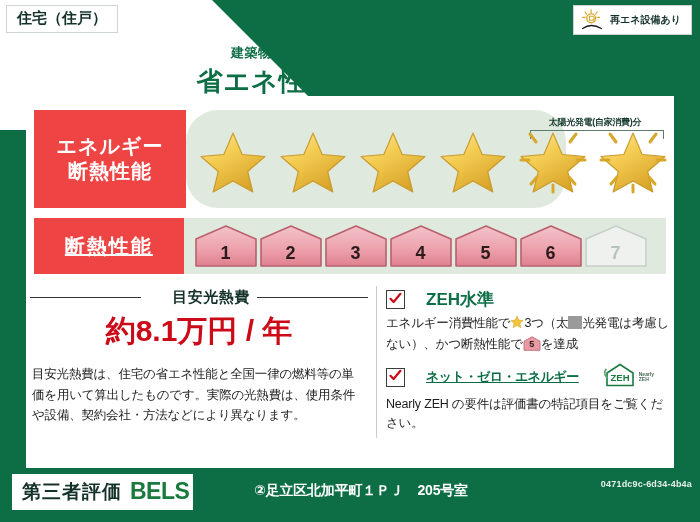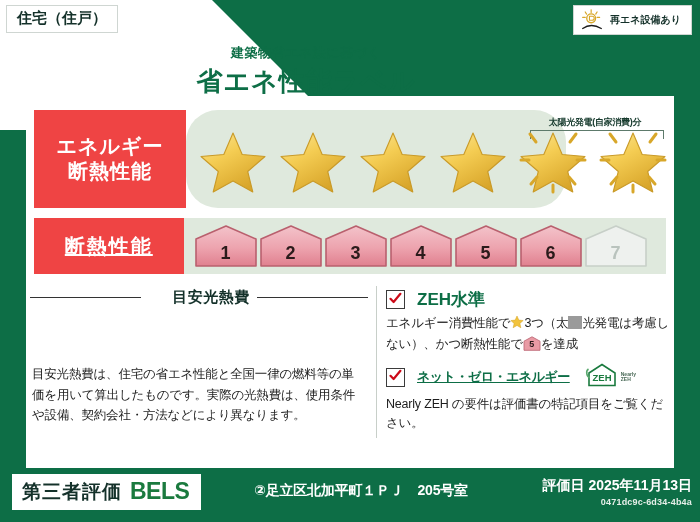--- a/index.html
+++ b/index.html
@@ -112,21 +112,21 @@
     font-size:12.5px;line-height:1.65;color:#1d1d1d;letter-spacing:-.2px;
   }
 
   
   .vdiv{position:absolute;left:376px;top:286px;width:1px;height:152px;background:#c8cfc9;}
 
   
   .zeh{position:absolute;left:386px;width:284px;}
   #zeh1{top:288px;}
   #zeh2{top:362px;}
-  .zeh-head{display:flex;align-items:center;gap:12px;}
+  .zeh-head{display:flex;align-items:center;gap:21px;}
   .chk{
     width:17px;height:17px;border:1.5px solid #3b3b3b;background:#fff;
     display:flex;align-items:center;justify-content:center;flex:0 0 auto;
   }
   .chk svg{width:13px;height:13px;}
   .zeh-title{font-size:17px;font-weight:bold;color:#0d6e46;letter-spacing:0px;}
   .zeh-title.sm{font-size:13px;letter-spacing:-.5px;text-decoration:underline;}
   .zeh-logo{margin-left:3px;display:flex;align-items:center;gap:2px;justify-content:space-between;}
   .zeh-logo svg{width:34px;height:26px;}
   .zeh-logo .nz{font-size:5px;line-height:1.05;color:#4a6a57;font-weight:bold;}
@@ -143,21 +143,21 @@
   .inline-house svg{position:absolute;left:0;top:0;width:18px;height:15px;}
   .inline-house span{
     position:absolute;left:0;top:2px;width:18px;text-align:center;
     font-size:9px;font-weight:bold;color:#2b1b1b;z-index:2;
   }
 
   
   .footer{position:absolute;left:0;bottom:0;width:700px;height:54px;}
   .bels{
     position:absolute;left:12px;top:6px;
-    background:#ffffff;padding:4px 12px 5px 10px;
+    background:#ffffff;padding:4px 4px 5px 10px;
     display:flex;align-items:center;gap:8px;
   }
   .bels .jp{font-size:19px;font-weight:bold;color:#14312a;letter-spacing:1px;}
   .bels .en{font-size:23px;font-weight:bold;color:#1a7a3e;letter-spacing:-.5px;}
   .addr{
     position:absolute;left:254px;top:14px;
     font-size:14px;font-weight:bold;color:#ffffff;letter-spacing:-.2px;
   }
   .meta{position:absolute;right:8px;top:9px;text-align:right;}
   .meta .d{font-size:14px;font-weight:bold;color:#ffffff;}
@@ -403,20 +403,21 @@
         </div>
     </div>
   </div>
 
   <div class="cost-wrap">
     <div class="cost-head">
       <span class="line"></span>
       <span class="t">目安光熱費</span>
       <span class="line"></span>
     </div>
+    <div class="cost-value">約8.1万円 / 年</div>
   </div>
   <div class="cost-desc">目安光熱費は、住宅の省エネ性能と全国一律の燃料等の単価を用いて算出したものです。実際の光熱費は、使用条件や設備、契約会社・方法などにより異なります。</div>
 
   <div class="vdiv"></div>
 
   <div class="zeh" id="zeh1">
     <div class="zeh-head">
       <span class="chk">
         <span>
           <svg viewBox="0 0 13 13">
@@ -462,21 +463,17 @@
     <div class="zeh-body">Nearly ZEH の要件は評価書の特記項目をご覧ください。</div>
   </div>
 
   <div class="footer">
     <div class="bels">
       <span class="jp">第三者評価</span>
       <span class="en">BELS</span>
     </div>
     <div class="addr">②足立区北加平町１ＰＪ　205号室</div>
     <div class="meta">
-      <div class="d">
-        <span>評価日</span>
-        <span>2025年11月13日</span>
-      </div>
       <div class="id">0471dc9c-6d34-4b4a</div>
     </div>
   </div>
 
 </div>
 
 </body></html>

